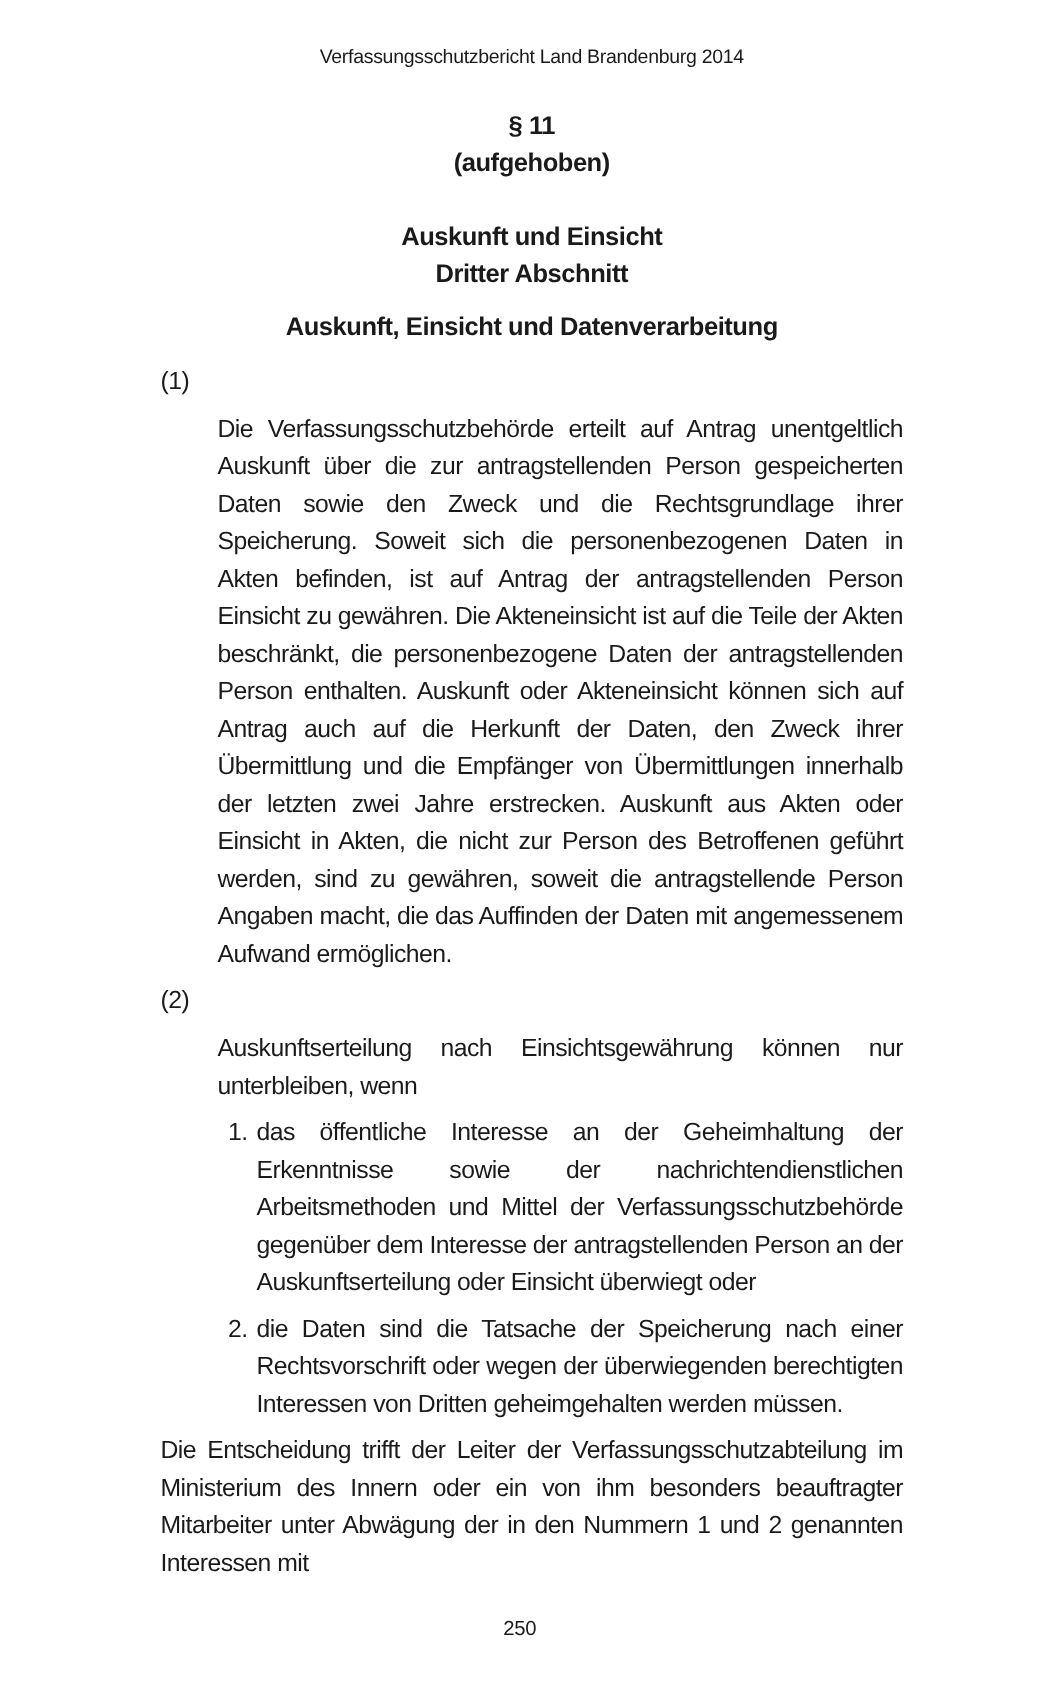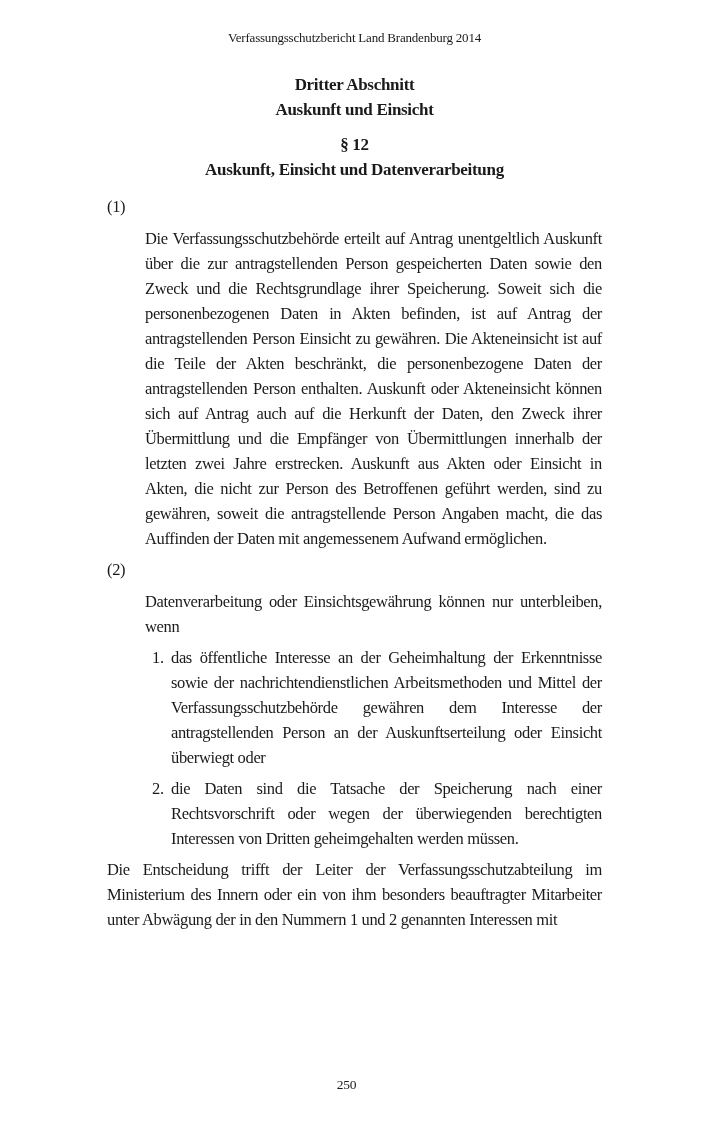--- a/index.html
+++ b/index.html
@@ -7,21 +7,21 @@
     padding: 0;
     background: #ffffff;
   }
   .page {
     position: relative;
     width: 643px;
     height: 1123px;
     margin: 0 auto;
     background: #ffffff;
     color: #1a1a1a;
-    font-family: Liberation Serif, serif;
+    font-family: Liberation Sans, sans-serif;
     overflow: hidden;
     box-sizing: border-box;
     padding: 30px 74px 0 74px;
   }
   .running-header {
     text-align: center;
     font-size: 13px;
     letter-spacing: -0.2px;
     color: #1a1a1a;
     margin-bottom: 26px;
@@ -83,47 +83,50 @@
     color: #1a1a1a;
   }
 </style>
 </head>
 <body>
 
 <div class="page">
 
   <div class="running-header">Verfassungsschutzbericht Land Brandenburg 2014</div>
 
+  <div class="heading-block hb-s11">
+    <div>§ 11</div>
+    <div>(aufgehoben)</div>
+  </div>
 
   <div class="heading-block hb-chap">
+    <div>Auskunft und Einsicht</div>
     <div>Dritter Abschnitt</div>
-    <div>Auskunft und Einsicht</div>
   </div>
 
   <div class="heading-block hb-s12">
-    <div>§ 12</div>
     <div>Auskunft, Einsicht und Datenverarbeitung</div>
   </div>
 
   <div class="body-text">
 
     <div class="para">
       <span class="para-label">(1)</span>
       <span class="para-text">Die Verfassungsschutzbehörde erteilt auf Antrag unentgeltlich Auskunft über die zur antragstellenden Person gespeicherten Daten sowie den Zweck und die Rechtsgrundlage ihrer Speicherung. Soweit sich die personenbezogenen Daten in Akten befinden, ist auf Antrag der antragstellenden Person Einsicht zu gewähren. Die Akteneinsicht ist auf die Teile der Akten beschränkt, die personenbezogene Daten der antragstellenden Person enthalten. Auskunft oder Akteneinsicht können sich auf Antrag auch auf die Herkunft der Daten, den Zweck ihrer Übermittlung und die Empfänger von Übermittlungen innerhalb der letzten zwei Jahre erstrecken. Auskunft aus Akten oder Einsicht in Akten, die nicht zur Person des Betroffenen geführt werden, sind zu gewähren, soweit die antragstellende Person Angaben macht, die das Auffinden der Daten mit angemessenem Aufwand ermöglichen.</span>
     </div>
 
 
     <div class="para">
       <span class="para-label">(2)</span>
-      <span class="para-text">Datenverarbeitung oder Einsichtsgewährung können nur unterbleiben, wenn</span>
+      <span class="para-text">Auskunftserteilung nach Einsichtsgewährung können nur unterbleiben, wenn</span>
     </div>
 
     <div class="list-item">
       <span class="li-num">1.</span>
-      <span class="li-text">das öffentliche Interesse an der Geheimhaltung der Erkenntnisse sowie der nachrichtendienstlichen Arbeitsmethoden und Mittel der Verfassungsschutzbehörde gewähren dem Interesse der antragstellenden Person an der Auskunftserteilung oder Einsicht überwiegt oder</span>
+      <span class="li-text">das öffentliche Interesse an der Geheimhaltung der Erkenntnisse sowie der nachrichtendienstlichen Arbeitsmethoden und Mittel der Verfassungsschutzbehörde gegenüber dem Interesse der antragstellenden Person an der Auskunftserteilung oder Einsicht überwiegt oder</span>
     </div>
 
     <div class="list-item">
       <span class="li-num">2.</span>
       <span class="li-text">die Daten sind die Tatsache der Speicherung nach einer Rechtsvorschrift oder wegen der überwiegenden berechtigten Interessen von Dritten geheimgehalten werden müssen.</span>
     </div>
 
     <div class="closing">Die Entscheidung trifft der Leiter der Verfassungsschutzabteilung im Ministerium des Innern oder ein von ihm besonders beauftragter Mitarbeiter unter Abwägung der in den Nummern 1 und 2 genannten Interessen mit</div>
 
   </div>

